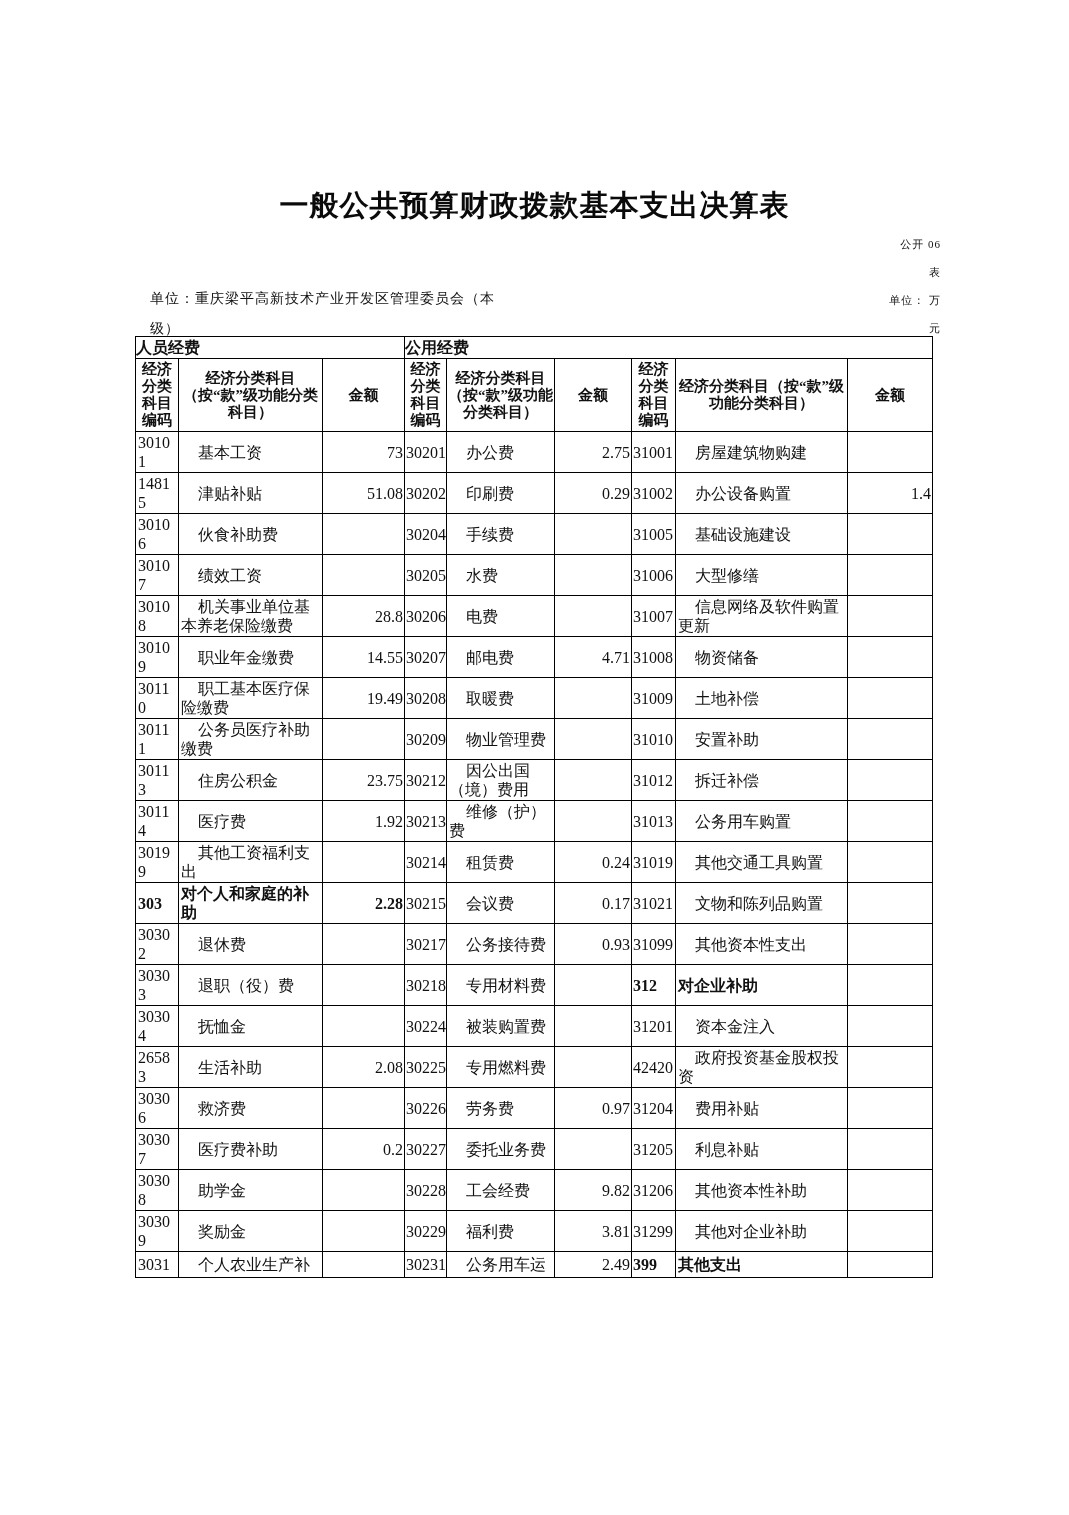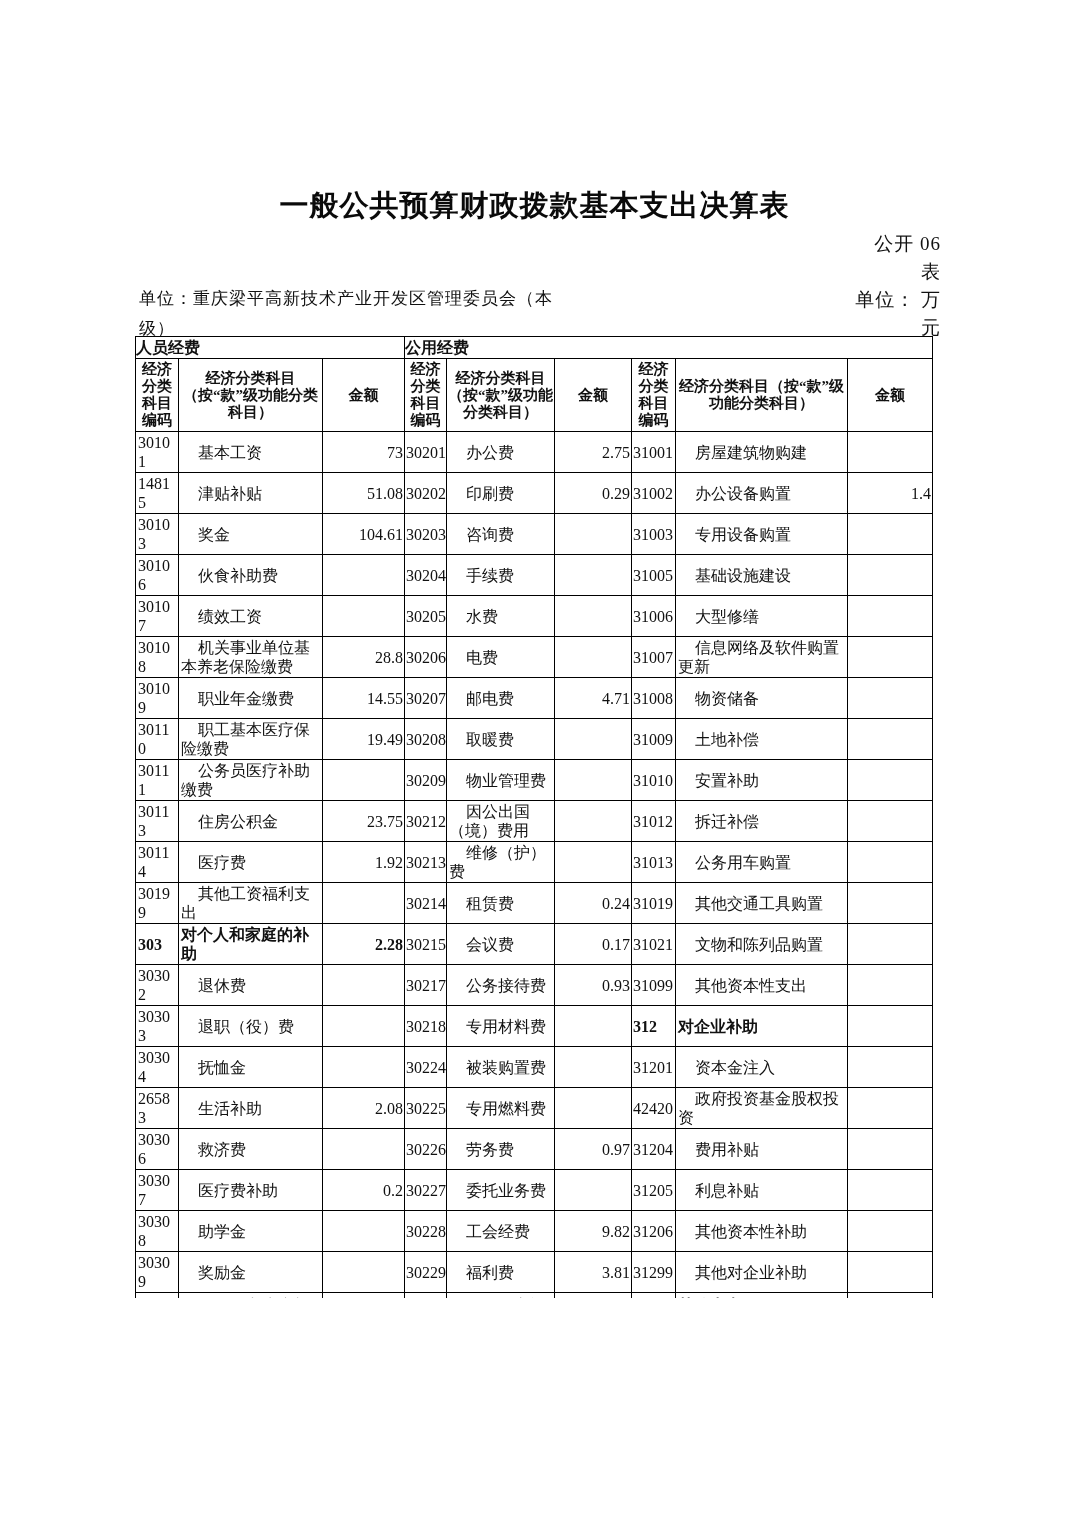--- a/index.html
+++ b/index.html
@@ -22,30 +22,30 @@
     font-size: 29px;
     font-weight: bold;
     letter-spacing: 1px;
     color: #0a0a0a;
   }
   .meta-right {
     position: absolute;
     top: 230px;
     right: 128px;
     text-align: right;
-    font-size: 19px;
+    font-size: 11px;
     line-height: 28px;
     letter-spacing: 1px;
   }
   .unit-left {
     position: absolute;
     top: 284px;
-    left: 139px;
+    left: 150px;
     width: 460px;
-    font-size: 17px;
+    font-size: 14px;
     line-height: 30px;
     letter-spacing: 1px;
   }
   .budget-table {
     position: absolute;
     top: 336px;
     left: 135px;
     width: 797px;
     border-collapse: collapse;
     table-layout: fixed;
@@ -172,31 +172,20 @@
           <td class="name">津贴补贴</td>
           <td class="amt">51.08</td>
           <td class="code">30202</td>
           <td class="name">印刷费</td>
           <td class="amt">0.29</td>
           <td class="code">31002</td>
           <td class="name">办公设备购置</td>
           <td class="amt">1.4</td>
         </tr>
         <tr>
-          <td class="code">30103</td>
-          <td class="name">奖金</td>
-          <td class="amt">104.61</td>
-          <td class="code">30203</td>
-          <td class="name">咨询费</td>
-          <td class="amt"></td>
-          <td class="code">31003</td>
-          <td class="name">专用设备购置</td>
-          <td class="amt"></td>
-        </tr>
-        <tr>
           <td class="code">30106</td>
           <td class="name">伙食补助费</td>
           <td class="amt"></td>
           <td class="code">30204</td>
           <td class="name">手续费</td>
           <td class="amt"></td>
           <td class="code">31005</td>
           <td class="name">基础设施建设</td>
           <td class="amt"></td>
         </tr>

